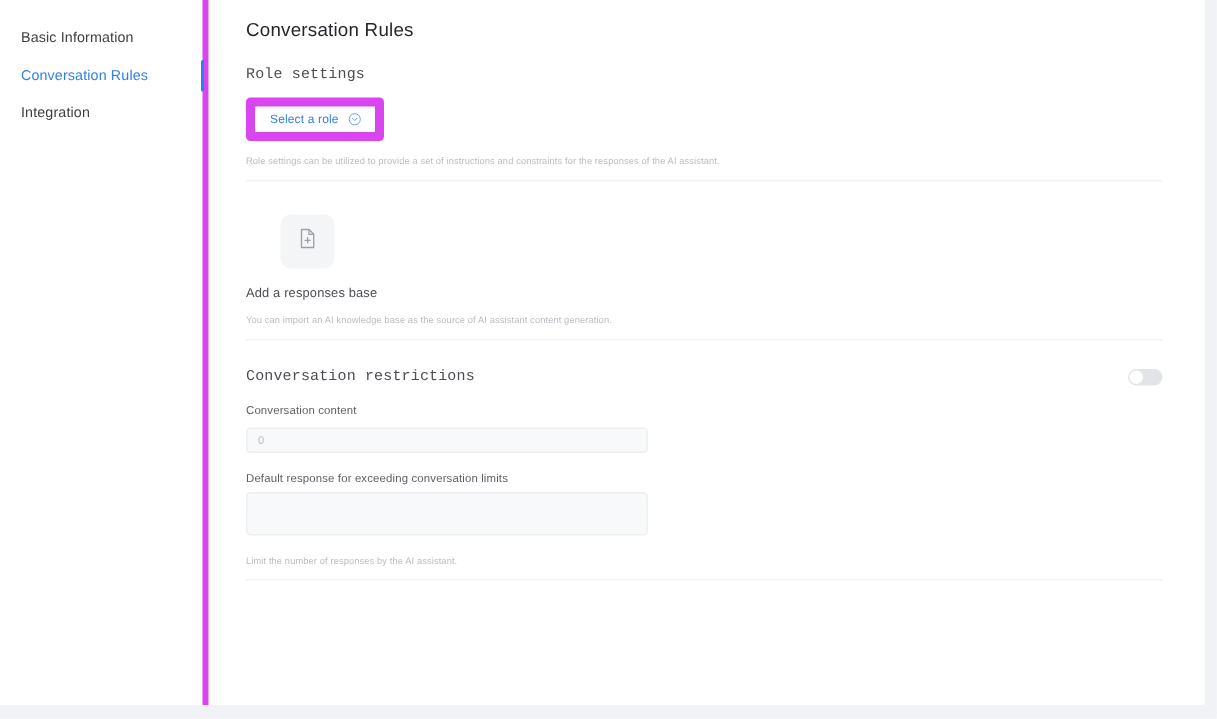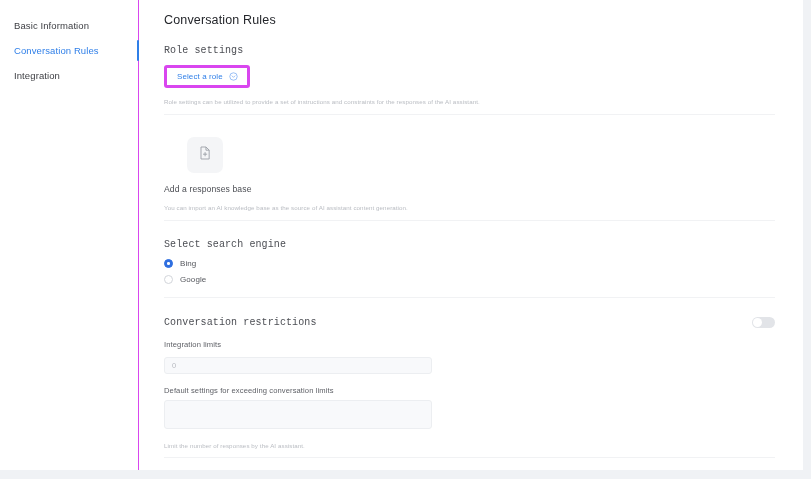--- a/index.html
+++ b/index.html
@@ -23,21 +23,21 @@
     height: 470px;
     background: #ffffff;
     display: flex;
   }
 
   
   .sidebar {
     position: relative;
     width: 139px;
     flex: 0 0 139px;
-    border-right: 1px solid #d946ef;
+    border-right: 4px solid #d946ef;
     padding-top: 13px;
     box-sizing: border-box;
     background: #ffffff;
   }
   .side-item {
     position: relative;
     height: 25px;
     line-height: 25px;
     padding-left: 14px;
     font-size: 9.5px;
@@ -94,21 +94,21 @@
     height: 1px;
     background: #f1f2f4;
     margin-top: 9px;
   }
 
   
   .role-btn {
     display: inline-flex;
     align-items: center;
     gap: 6px;
-    border: 3px solid #d946ef;
+    border: 6px solid #d946ef;
     border-radius: 3px;
     background: #ffffff;
     color: #2f7fe8;
     font-size: 8px;
     padding: 4px 9px 4px 10px;
     cursor: pointer;
     letter-spacing: .1px;
   }
   .role-btn .circ {
     display: inline-flex;
@@ -280,45 +280,33 @@
               <path d="M11.2 2.5 V6.5 H15.2" fill="none" stroke="#9a9ea6" stroke-width="1.1" stroke-linejoin="round"></path>
               <path d="M10.1 9.4 V13.6 M8 11.5 H12.2" fill="none" stroke="#9a9ea6" stroke-width="1.1" stroke-linecap="round"></path>
             </svg>
           </span>
         </div>
         <div class="kb-label">Add a responses base</div>
         <div class="helper">You can import an AI knowledge base as the source of AI assistant content generation.</div>
         <div class="divider"></div>
       </div>
 
-      <div class="section">
-        <div class="section-title">Select search engine</div>
-        <div class="radio-row">
-          <span class="radio checked"></span>
-          <span class="radio-label">Bing</span>
-        </div>
-        <div class="radio-row">
-          <span class="radio"></span>
-          <span class="radio-label">Google</span>
-        </div>
-        <div class="divider" style="margin-top:13px"></div>
-      </div>
 
       <div class="section">
         <div class="restrict-head">
           <div class="section-title" style="margin-bottom:0">Conversation restrictions</div>
           <div class="toggle">
             <span class="knob"></span>
           </div>
         </div>
 
-        <div class="field-label">Integration limits</div>
+        <div class="field-label">Conversation content</div>
         <input class="text-input" type="text" value="0" style="">
 
-        <div class="field-label">Default settings for exceeding conversation limits</div>
+        <div class="field-label">Default response for exceeding conversation limits</div>
         <textarea class="text-area" style=""></textarea>
 
         <div class="helper" style="margin-top:9px">Limit the number of responses by the AI assistant.</div>
         <div class="divider" style="margin-top:8px"></div>
       </div>
 
     </div>
   </div>
 </div>
 

